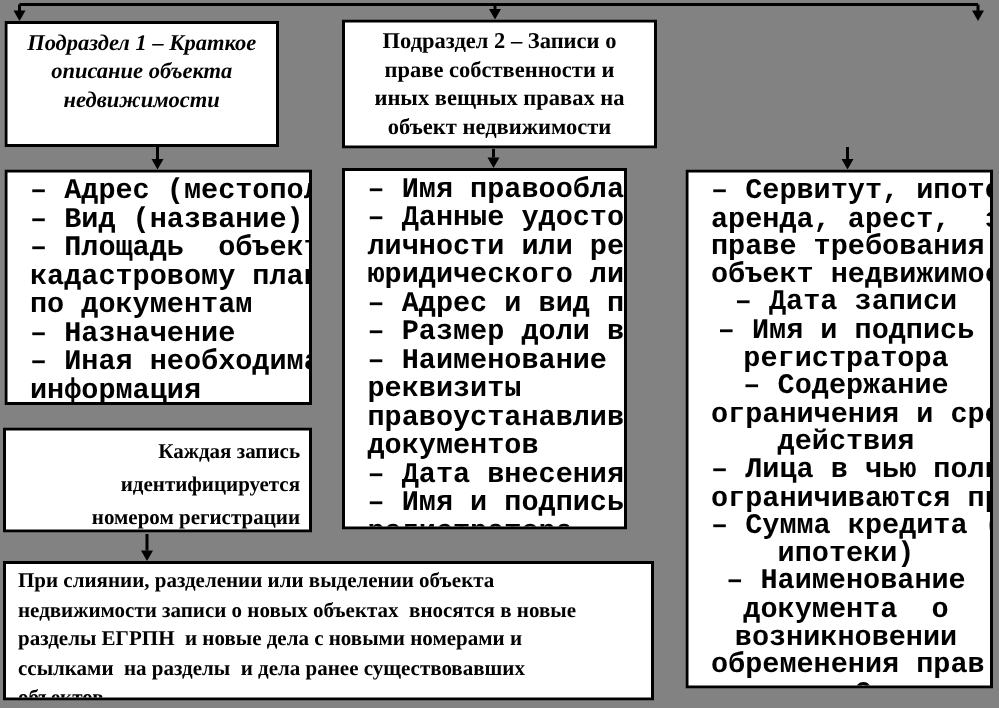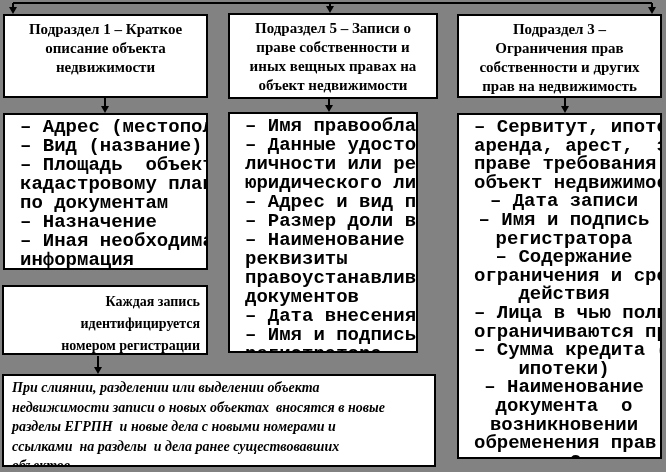--- a/index.html
+++ b/index.html
@@ -42,21 +42,20 @@
   .note {
     font-size: 14px;
     line-height: 22px;
     padding: 4px 6px 0 8px;
     text-align: right;
   }
   .footer {
     font-size: 14px;
     line-height: 19.5px;
     padding: 2px 8px 0 8px;
-    font-style: italic;
   }
 </style>
 </head>
 <body>
 
 <div class="canvas">
 
   <svg class="connectors" width="666" height="472" viewBox="0 0 666 472" xmlns="http://www.w3.org/2000/svg">
 
     <path d="M13,3 H652" stroke="#000" stroke-width="2" fill="none"></path>
@@ -71,36 +70,30 @@
     <polygon points="101,106 109,106 105,113" fill="#000"></polygon>
     <path d="M329,99 V105" stroke="#000" stroke-width="2"></path>
     <polygon points="325,105 333,105 329,112" fill="#000"></polygon>
     <path d="M565,98 V106" stroke="#000" stroke-width="2"></path>
     <polygon points="561,106 569,106 565,113" fill="#000"></polygon>
 
     <path d="M98,356 V367" stroke="#000" stroke-width="2"></path>
     <polygon points="94,367 102,367 98,374" fill="#000"></polygon>
   </svg>
 
-  <div class="box hdr" style="left:3px; top:14px; width:205px; height:84px;">
+  <div class="box hdr" style="left:3px; top:14px; width:183px; height:84px;font-style:italic;">
     <div class="lines">Подраздел 1 – Краткое
 описание объекта
 недвижимости</div>
   </div>
   <div class="box hdr" style="left:228px; top:13px; width:210px; height:86px;">
-    <div class="lines">Подраздел 5 – Записи о
+    <div class="lines">Подраздел 2 – Записи о
 праве собственности и
 иных вещных правах на
 объект недвижимости</div>
-  </div>
-  <div class="box hdr" style="left:457px; top:14px; width:205px; height:84px;">
-    <div class="lines">Подраздел 3 –
-Ограничения прав
-собственности и других
-прав на недвижимость</div>
   </div>
 
   <div class="box body" style="left:3px; top:113px; width:205px; height:157px;">
     <div class="lines">– Адрес (местоположение)
 – Вид (название) объекта
 – Площадь  объекта по
 кадастровому плану или
 по документам
 – Назначение
 – Иная необходимая

